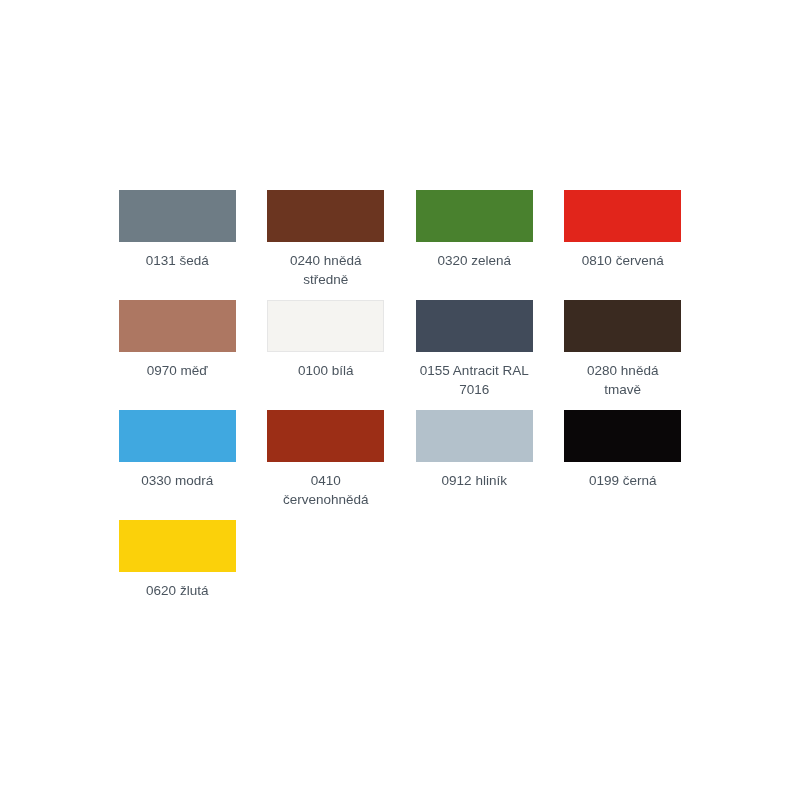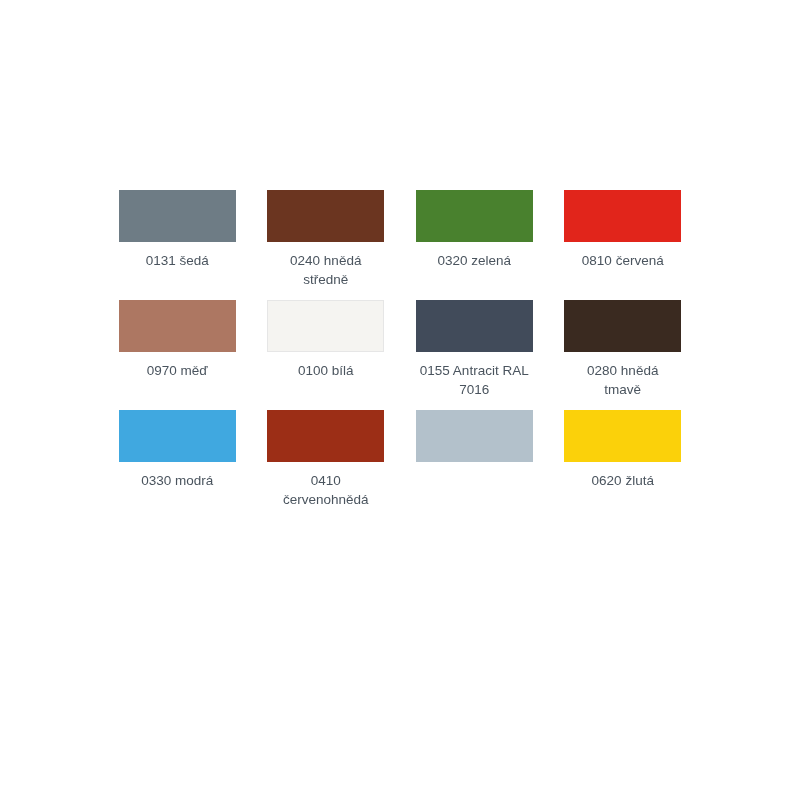--- a/index.html
+++ b/index.html
@@ -104,19 +104,24 @@
         <div class="swatch-chip" style="background-color: rgb(64, 168, 224);"></div>
         <div class="swatch-label">0330 modrá</div>
       </div>
       <div class="swatch-cell">
         <div class="swatch-chip" style="background-color: rgb(156, 46, 22);"></div>
         <div class="swatch-label">0410
 červenohnědá</div>
       </div>
       <div class="swatch-cell">
         <div class="swatch-chip" style="background-color: rgb(179, 193, 203);"></div>
+        <div class="swatch-label">0912 hliník</div>
+      </div>
+      <div class="swatch-cell">
+        <div class="swatch-chip" style="background-color: rgb(10, 7, 8);"></div>
+        <div class="swatch-label">0199 černá</div>
       </div>
       <div class="swatch-cell">
         <div class="swatch-chip" style="background-color: rgb(251, 209, 10);"></div>
         <div class="swatch-label">0620 žlutá</div>
       </div>
     </div>
 </div>
 
 </body></html>

